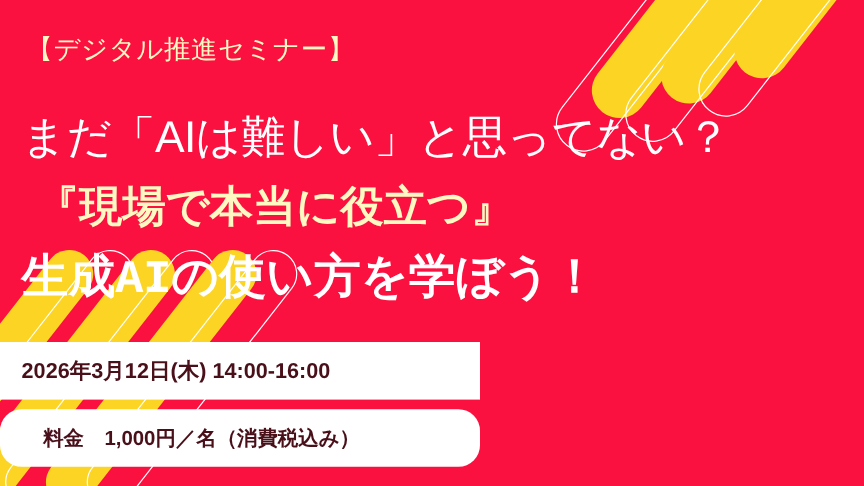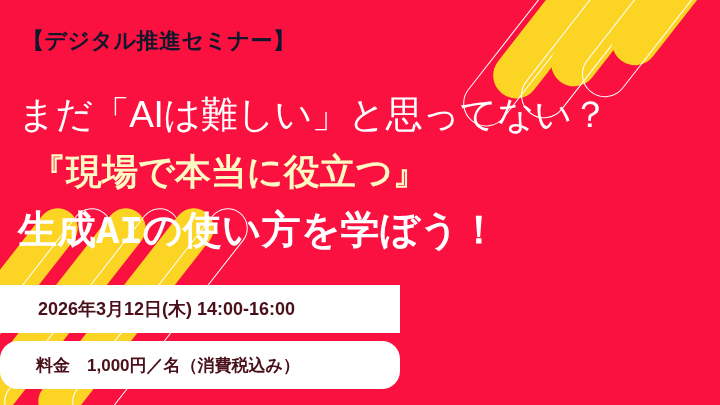--- a/index.html
+++ b/index.html
@@ -81,23 +81,23 @@
     position:absolute;
     left:0; top:0;
     width:720px;
     z-index:5;
   }
 
   .kicker {
     position:absolute;
     left:22px;
     top:26px;
-    color:#0f172a;
+    color:#fef9c3;
     font-size:22px;
-    font-weight:bold;
+    font-weight:normal;
     letter-spacing:0.5px;
     white-space:nowrap;
   }
 
   .line-main {
     position:absolute;
     left:18px;
     top:76px;
     color:#ffffff;
     font-size:37px;
@@ -141,21 +141,21 @@
     display:flex;
     align-items:center;
   }
   #info-date { top:285px; }
   #info-fee  { top:341px;border-radius:18px; }
 
   .info-text {
     color:#49101A;
     font-size:18px;
     font-weight:bold;
-    padding-left:38px;
+    padding-left:18px;
     white-space:nowrap;
     letter-spacing:0px;
   }
   #fee-text { padding-left:36px; font-size:17px; }
 </style>
 </head>
 <body>
 
 <div id="poster">
 

